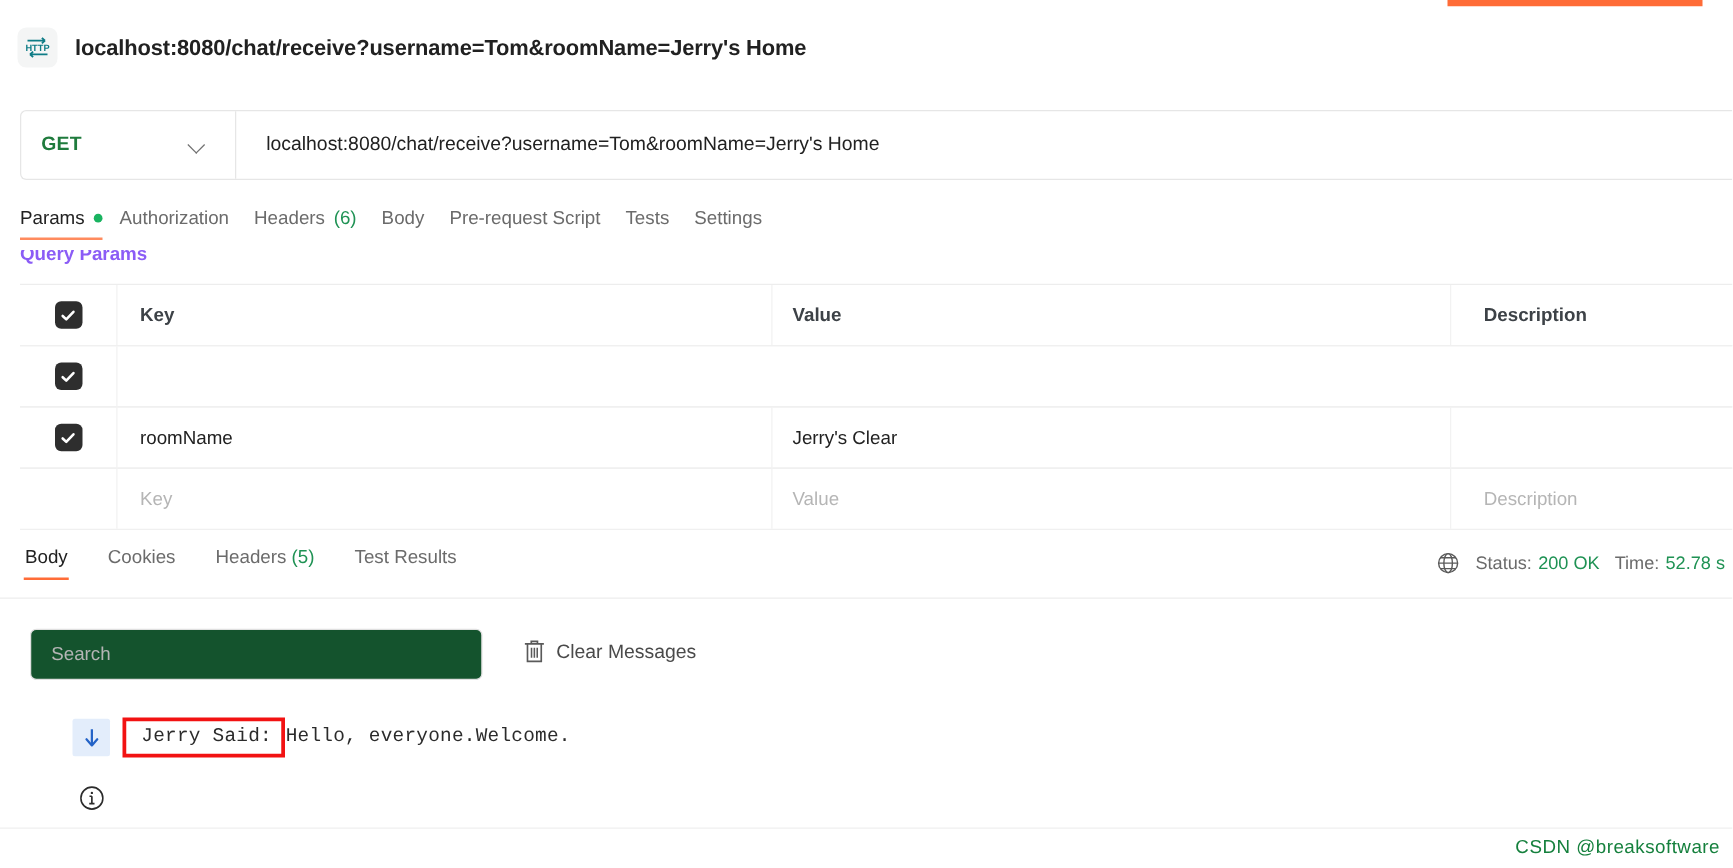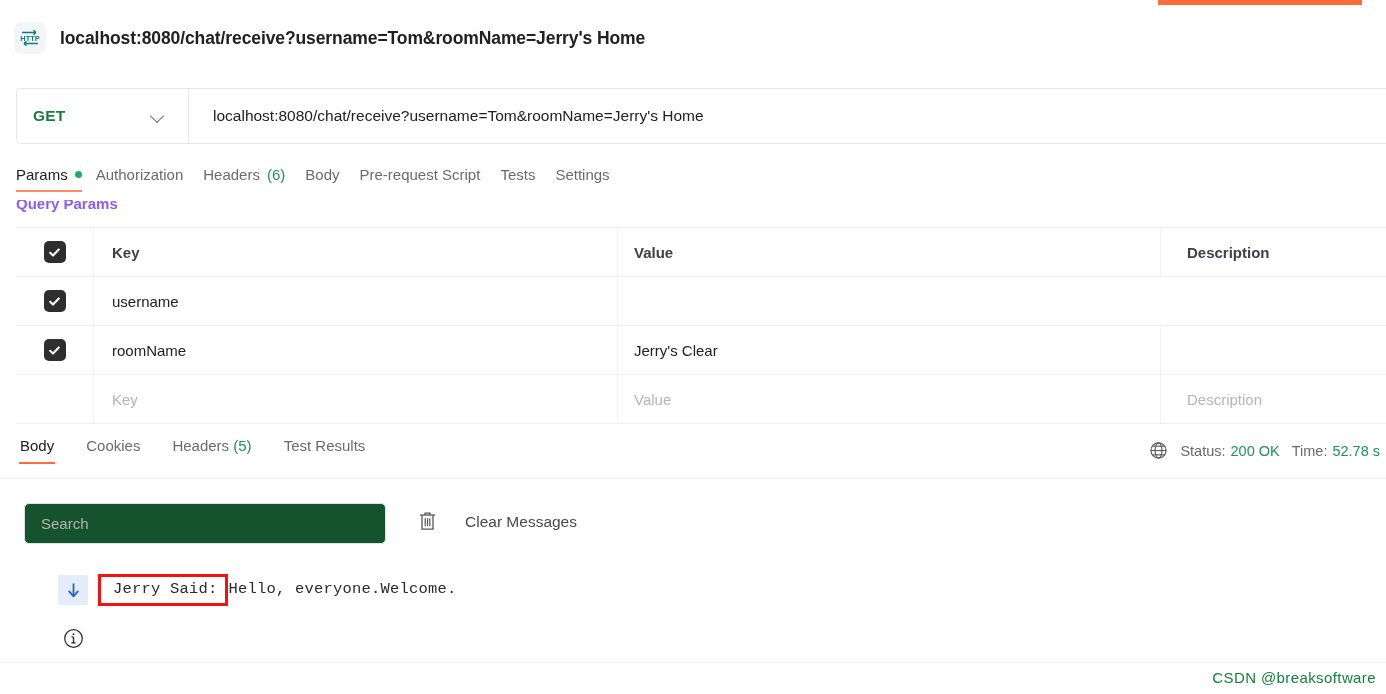--- a/index.html
+++ b/index.html
@@ -138,21 +138,21 @@
 
   
   .search-input {
     position:absolute; left:24px; top:503px; width:362px; height:41px;
     border:1px solid #E0E0E0; border-radius:5px; background:#14532d;
     display:flex; align-items:center; padding-left:16px;
   }
   .search-ph { font-size:15px; color:#B5B5B5; }
   .clear-msgs {
     position:absolute; left:418px; top:511px; display:flex; align-items:center;
-    gap:28px; cursor:pointer;
+    gap:8px; cursor:pointer;
   }
   .clear-label { font-size:15.5px; color:#4A4A4A; }
 
   
   .msg-rows { position:absolute; left:0; top:566px; width:1386px; }
   .msg-row { display:flex; align-items:center; height:48px; padding-left:58px; }
   .arrow-badge {
     width:30px; height:30px; background:#E3EDFB; border-radius:2px;
     display:flex; align-items:center; justify-content:center; flex:0 0 auto;
   }
@@ -257,23 +257,20 @@
       </div>
     </div>
 
     <div class="prow">
       <div class="cell-check">
         <span class="cbx">
           <svg width="13" height="13" viewBox="0 0 14 14">
             <path d="M2.3 7.3 L5.4 10.3 L11.6 3.7" stroke="#fff" stroke-width="2.2" fill="none" stroke-linecap="round" stroke-linejoin="round"></path>
           </svg>
         </span>
-      </div>
-      <div class="cell-key">
-        <span class="val">username</span>
       </div>
       <div class="cell-desc">
         <span class="val"></span>
       </div>
     </div>
 
     <div class="prow">
       <div class="cell-check">
         <span class="cbx">
           <svg width="13" height="13" viewBox="0 0 14 14">

